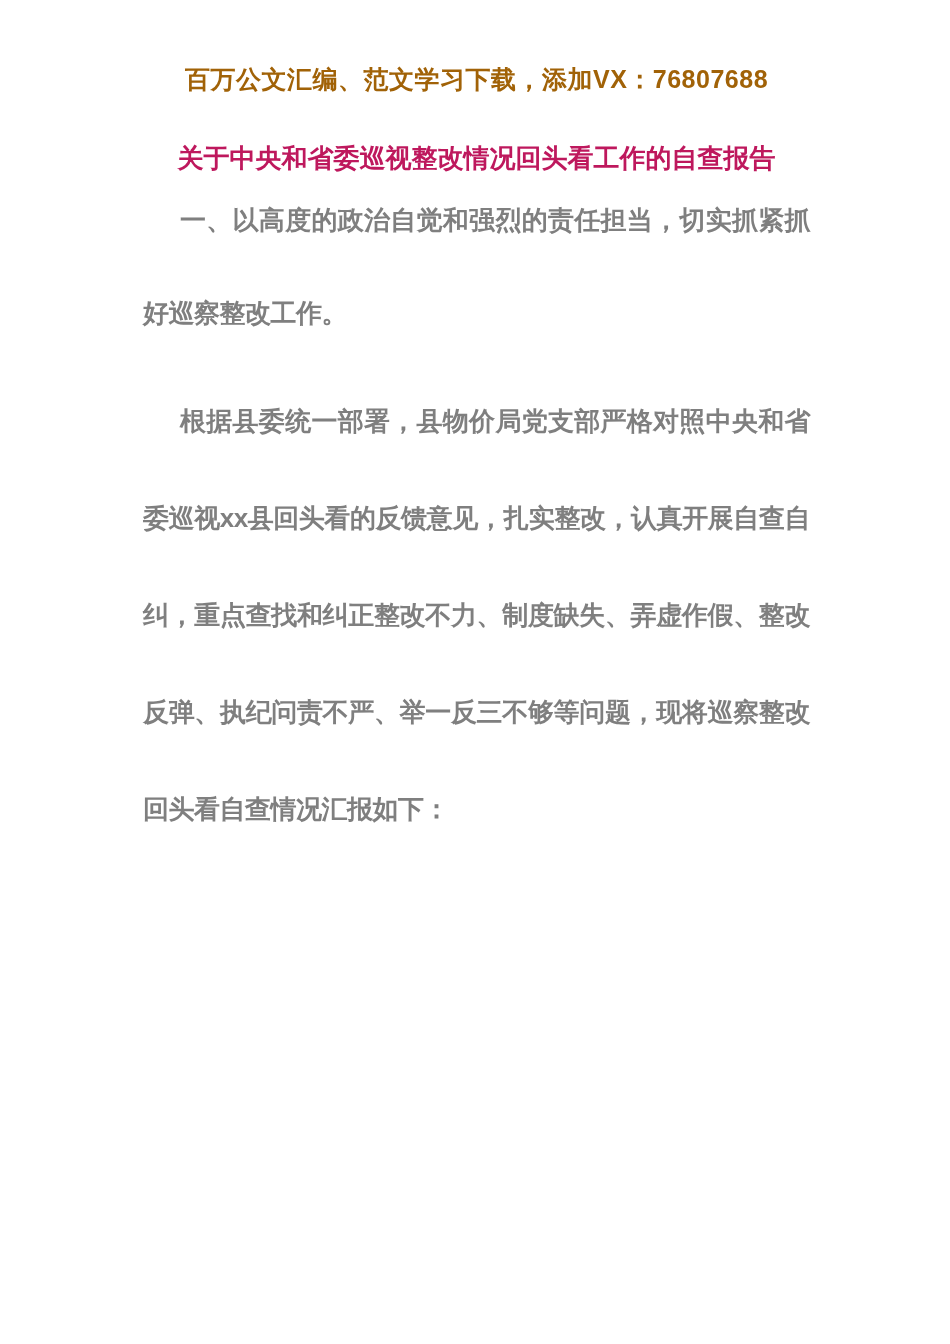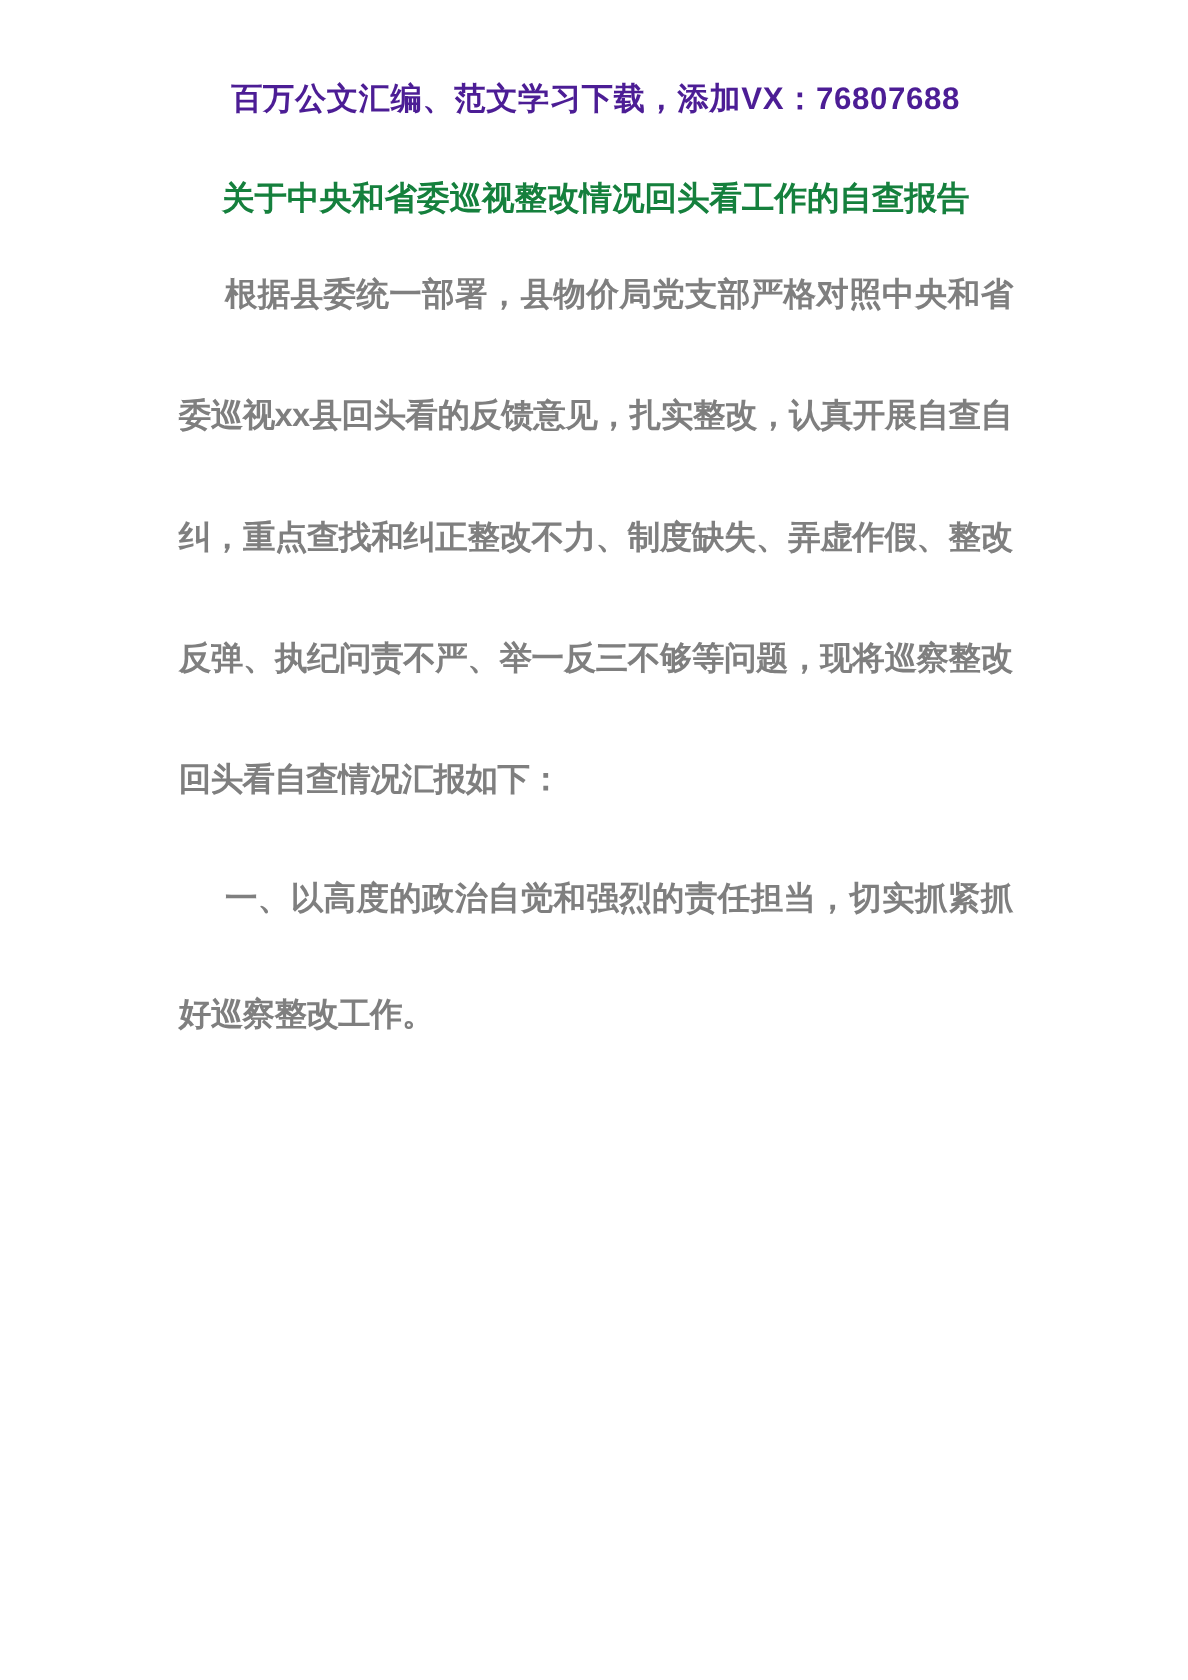--- a/index.html
+++ b/index.html
@@ -17,30 +17,30 @@
   }
   .content {
     padding: 0 140px 0 143px;
   }
   .watermark {
     padding-top: 63px;
     line-height: 32px;
     font-size: 25px;
     font-weight: 700;
     text-align: center;
-    color: #4c1d95;
+    color: #a16207;
     letter-spacing: 0.5px;
   }
   .doc-title {
     margin-top: 47px;
     line-height: 32px;
     font-size: 26px;
     font-weight: 700;
     text-align: center;
-    color: #15803d;
+    color: #be185d;
   }
   .para {
     font-size: 26px;
     font-weight: 700;
     color: #7f7f7f;
     text-align: justify;
     text-indent: 37px;
     letter-spacing: -0.5px;
   }
   .para.p1 {
@@ -59,19 +59,19 @@
 </head>
 <body>
 
 <div class="page">
   <div class="content">
 
     <div class="watermark">百万公文汇编、范文学习下载，添加VX：76807688</div>
 
     <h1 class="doc-title">关于中央和省委巡视整改情况回头看工作的自查报告</h1>
 
+    <p class="para h1">一、以高度的政治自觉和强烈的责任担当，切实抓紧抓好巡察整改工作。</p>
+
     <p class="para p1">根据县委统一部署，县物价局党支部严格对照中央和省委巡视xx县回头看的反馈意见，扎实整改，认真开展自查自纠，重点查找和纠正整改不力、制度缺失、弄虚作假、整改反弹、执纪问责不严、举一反三不够等问题，现将巡察整改回头看自查情况汇报如下：</p>
-
-    <p class="para h1">一、以高度的政治自觉和强烈的责任担当，切实抓紧抓好巡察整改工作。</p>
 
 
   </div>
 </div>
 
 </body></html>

